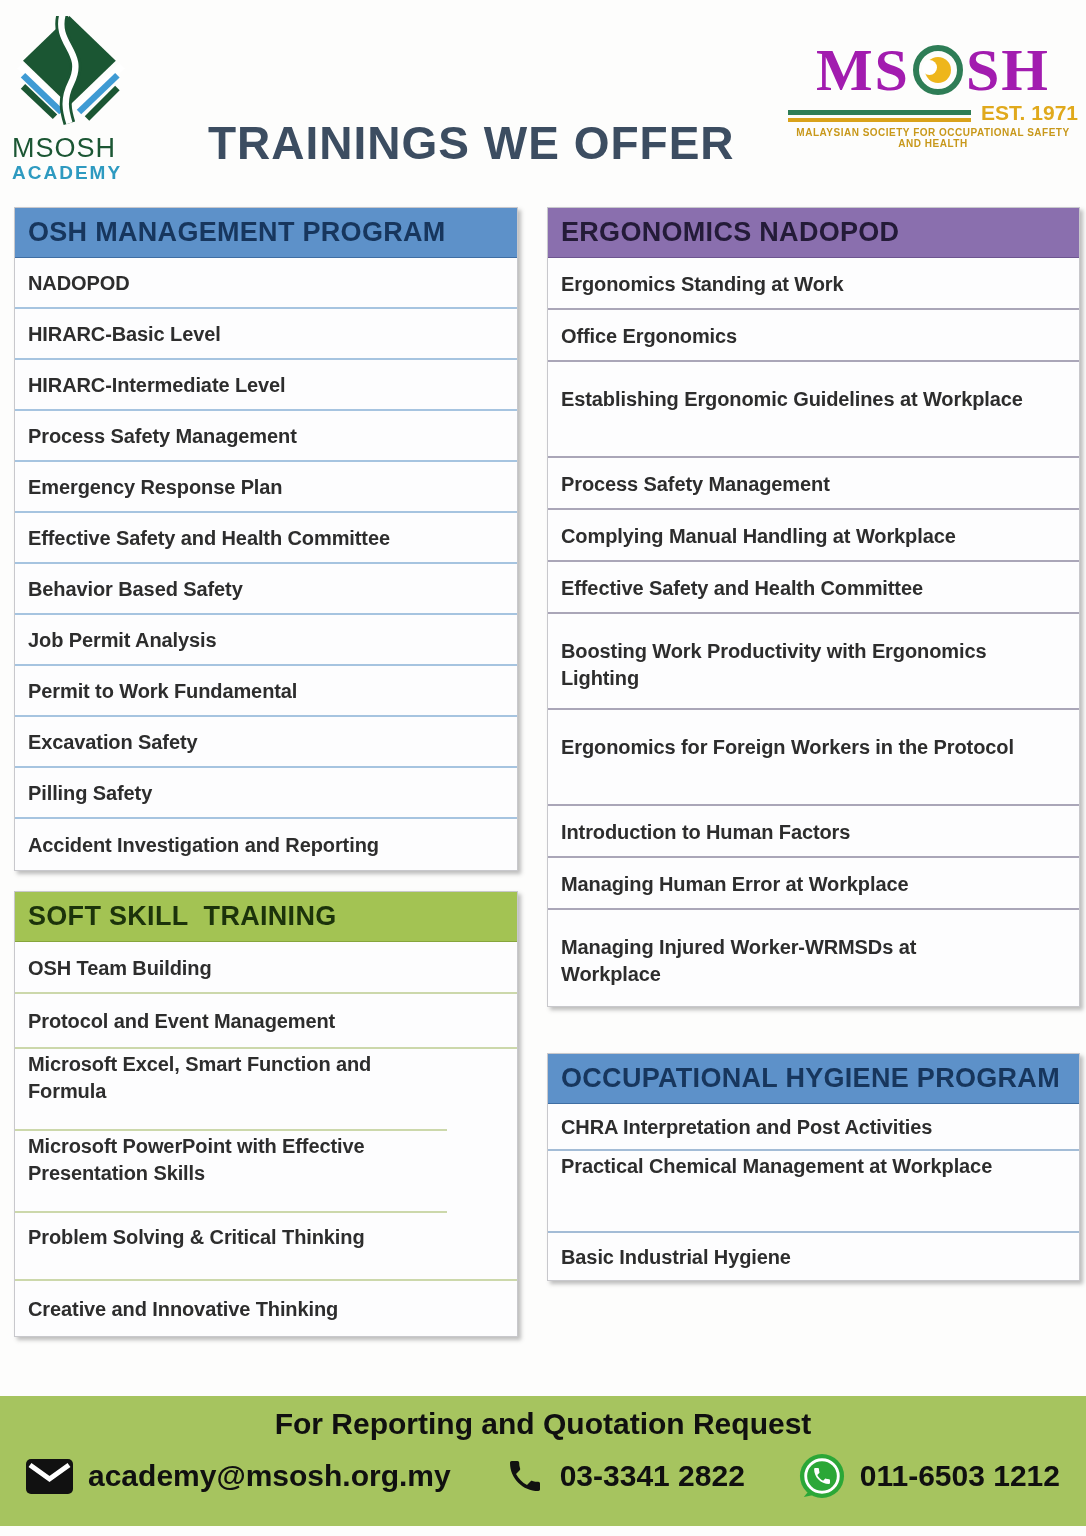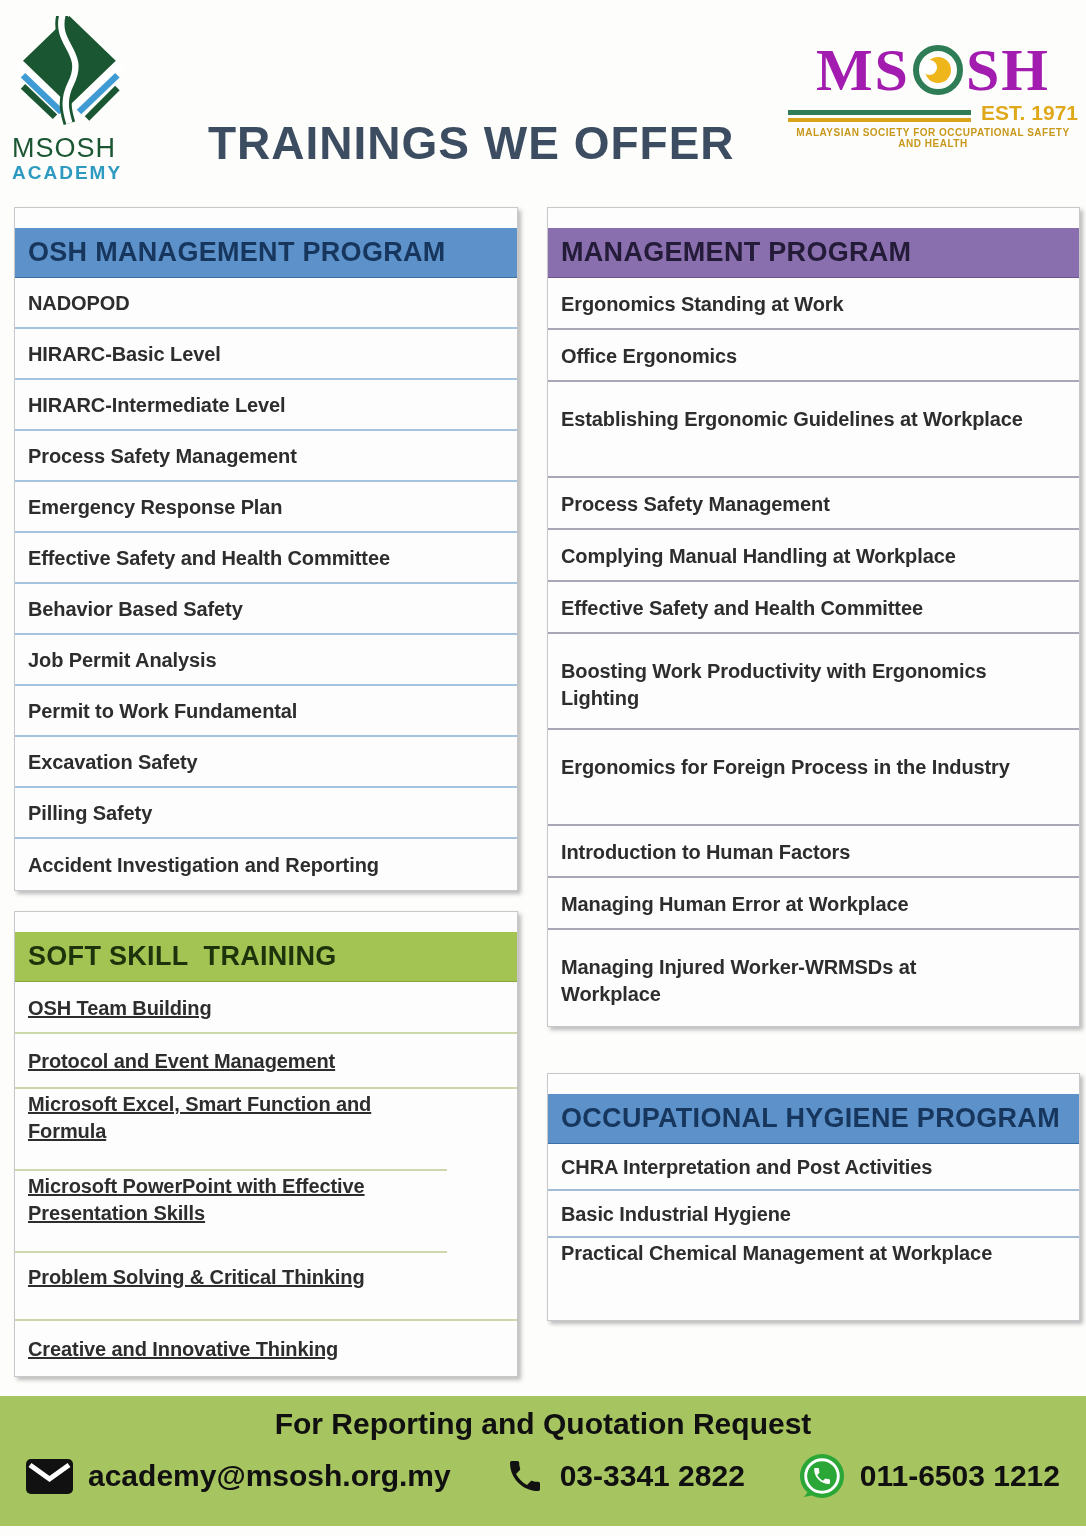--- a/index.html
+++ b/index.html
@@ -26,30 +26,30 @@
   .bar-gold{height:4px;background:#d9a21b;}
   .est-label{color:#e0a91c;font-weight:bold;font-size:21px;margin-left:10px;line-height:0.9;}
   .tagline{color:#c8981a;font-size:10px;font-weight:bold;letter-spacing:0.5px;margin-top:4px;text-align:center;}
 
   
   .columns{position:absolute;left:14px;top:207px;width:1066px;display:flex;gap:29px;align-items:flex-start;}
   .col-left{width:504px;}
   .col-right{width:533px;}
   .panel{background:#fdfdfe;box-shadow:3px 3px 4px rgba(110,110,110,0.45);border:1px solid #c8c8cc;}
   .panel-header{height:50px;display:flex;align-items:center;padding-left:13px;
-                font-size:27px;font-weight:bold;letter-spacing:0.3px;white-space:pre-wrap;box-sizing:border-box;margin-top:20px;}
+                font-size:27px;font-weight:bold;letter-spacing:0.3px;white-space:pre-wrap;box-sizing:border-box;}
   .hdr-blue{background:#5d91c9;color:#17365d;border-bottom:1px solid #3f6ea3;}
   .hdr-purple{background:#8a6fae;color:#241b38;border-bottom:1px solid #6d5590;}
   .hdr-green{background:#a3c353;color:#1c330b;border-bottom:1px solid #86a53c;}
 
   .row{min-height:52px;display:flex;align-items:center;padding:2px 10px 0 13px;
        font-size:20px;font-weight:bold;color:#2d2d2d;letter-spacing:-0.1px;box-sizing:border-box;line-height:1.35;}
   .b-blue .row{border-bottom:2px solid #a6c4e0;}
   .b-gray .row{border-bottom:2px solid #aaa6b8;}
-  .b-green .row{border-bottom:2px solid #ccd8ab;text-decoration:underline;}
+  .b-green .row{border-bottom:2px solid #ccd8ab;}
   .b-lblue .row{border-bottom:2px solid #a3bcd6;}
   .row:last-child{border-bottom:none;}
   .tall{min-height:96px;align-items:flex-start;padding-top:24px;}
   .med{min-height:82px;align-items:flex-start;}
   .semi{min-height:68px;align-items:flex-start;padding-top:11px;}
   .h55{min-height:55px;}
   .h47{min-height:47px;}
   .wrap2{max-width:432px;}
   .soft-panel{margin-top:20px;}
   .hyg-panel{margin-top:46px;}
@@ -128,39 +128,39 @@
         <div class="row h55">Protocol and Event Management</div>
         <div class="row med wrap2">Microsoft Excel, Smart Function and Formula</div>
         <div class="row med wrap2">Microsoft PowerPoint with Effective Presentation Skills</div>
         <div class="row semi">Problem Solving &amp; Critical Thinking</div>
         <div class="row h55">Creative and Innovative Thinking</div>
       </section>
     </div>
 
     <div class="col-right">
       <section class="panel b-gray">
-        <div class="panel-header hdr-purple">MANAGEMENT PROGRAM</div>
+        <div class="panel-header hdr-purple">ERGONOMICS NADOPOD</div>
         <div class="row">Ergonomics Standing at Work</div>
         <div class="row">Office Ergonomics</div>
         <div class="row tall">Establishing Ergonomic Guidelines at Workplace</div>
         <div class="row">Process Safety Management</div>
         <div class="row">Complying Manual Handling at Workplace</div>
         <div class="row">Effective Safety and Health Committee</div>
         <div class="row tall">Boosting Work Productivity with Ergonomics Lighting</div>
-        <div class="row tall">Ergonomics for Foreign Process in the Industry</div>
+        <div class="row tall">Ergonomics for Foreign Workers in the Protocol</div>
         <div class="row">Introduction to Human Factors</div>
         <div class="row">Managing Human Error at Workplace</div>
         <div class="row tall wrap2">Managing Injured Worker-WRMSDs at Workplace</div>
       </section>
 
       <section class="panel b-lblue hyg-panel">
         <div class="panel-header hdr-blue">OCCUPATIONAL HYGIENE PROGRAM</div>
         <div class="row h47">CHRA Interpretation and Post Activities</div>
+        <div class="row med">Practical Chemical Management at Workplace</div>
         <div class="row h47">Basic Industrial Hygiene</div>
-        <div class="row med">Practical Chemical Management at Workplace</div>
       </section>
     </div>
 
   </div>
 
   <footer class="footer">
     <div class="footer-title">For Reporting and Quotation Request</div>
     <div class="contact-row">
       <div class="contact">
         <svg width="47" height="35" viewBox="0 0 47 35">

